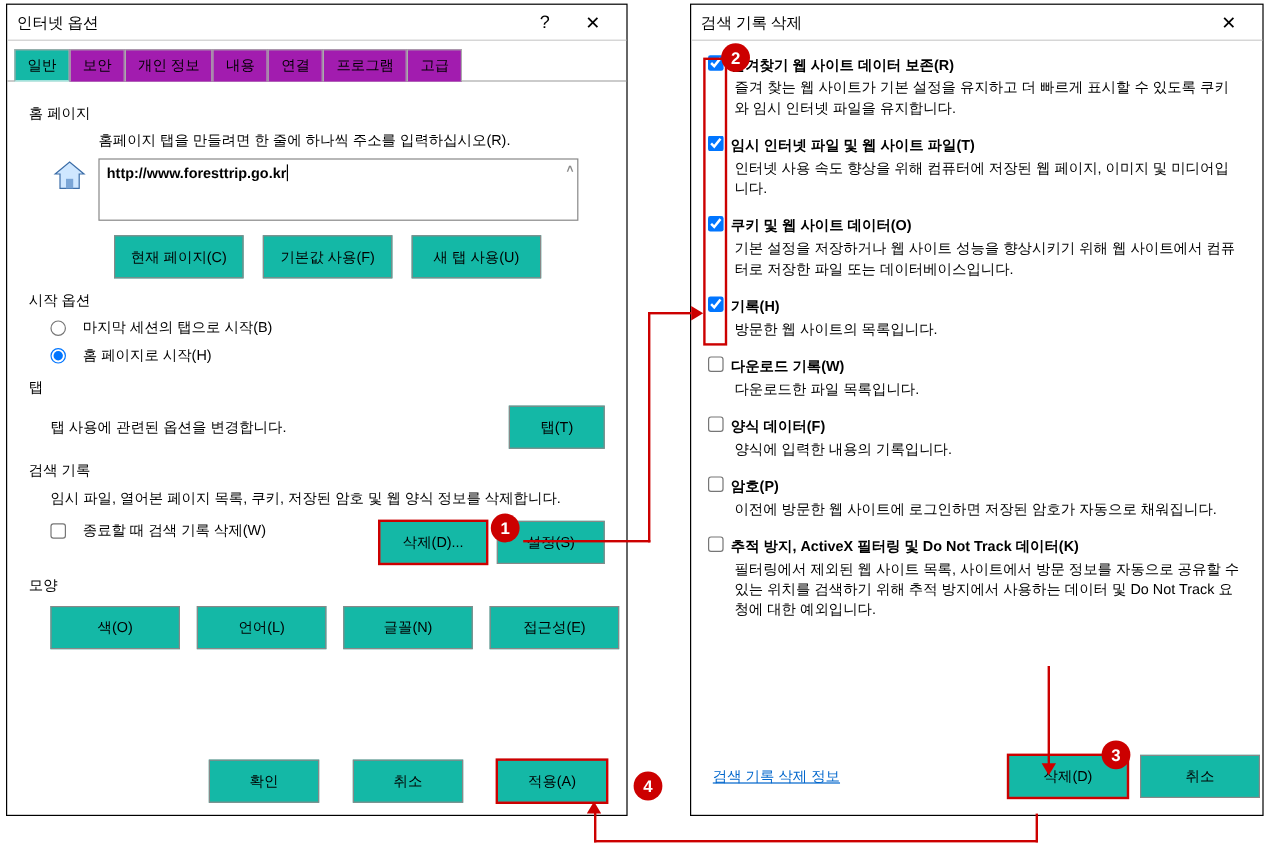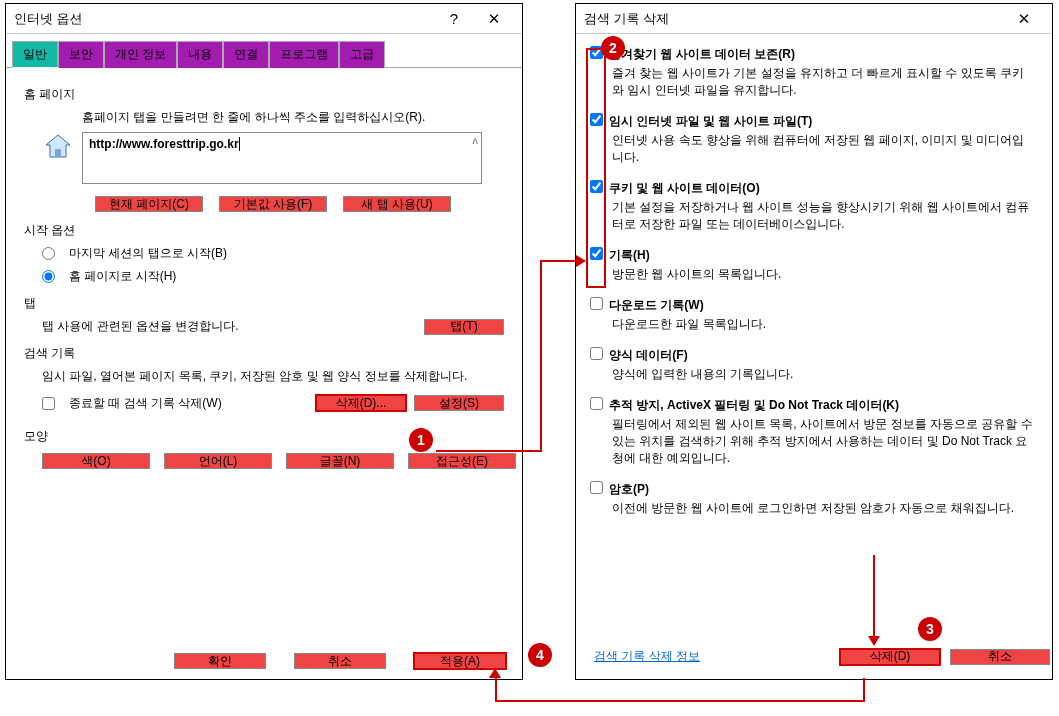--- a/index.html
+++ b/index.html
@@ -19,21 +19,21 @@
   .dialog-left { left: 5px; top: 3px; width: 518px; height: 677px; }
   .dialog-right { left: 575px; top: 3px; width: 478px; height: 677px; }
   .titlebar {
     height: 30px;
     display: flex;
     align-items: center;
     padding: 0 8px;
     border-bottom: 1px solid #ccc;
     font-size: 13px;
   }
-  .titlebar .title { flex: 1; }
+  .titlebar .title { flex: 1; font-family: Liberation Serif, serif; }
   .titlebar .help, .titlebar .close {
     width: 40px;
     text-align: center;
     font-size: 15px;
     cursor: pointer;
   }
   .tabs {
     display: flex;
     padding: 6px 6px 0 6px;
     gap: 0;
@@ -69,23 +69,23 @@
     position: relative;
     font-weight: bold;
   }
   .url-box .scroll-hint {
     position: absolute; right: 3px; top: 3px;
     font-size: 10px; color: #888;
   }
   .btn-row { display: flex; gap: 16px; justify-content: center; margin-top: 12px; }
   .btn {
     min-width: 108px;
-    height: 16px;
+    height: 36px;
     border: 1px solid #888;
-    background: #ef4444;
+    background: #14b8a6;
     font-size: 12px;
     cursor: pointer;
     display: inline-flex;
     align-items: center;
     justify-content: center;
   }
   .radio-row, .check-row { display: flex; align-items: center; gap: 14px; margin-bottom: 6px; }
   input[type=radio], input[type=checkbox] { margin: 0; }
   .tab-section-row { display: flex; justify-content: space-between; align-items: center; margin-top: 6px; }
   .history-text { margin-bottom: 10px; }
@@ -278,30 +278,30 @@
         <div class="check-item">
           <label class="header">
             <input type="checkbox" style="">
             <span>양식 데이터(F)</span>
           </label>
           <div class="desc">양식에 입력한 내용의 기록입니다.</div>
         </div>
         <div class="check-item">
           <label class="header">
             <input type="checkbox" style="">
+            <span>암호(P)</span>
+          </label>
+          <div class="desc">이전에 방문한 웹 사이트에 로그인하면 저장된 암호가 자동으로 채워집니다.</div>
+        </div>
+        <div class="check-item">
+          <label class="header">
+            <input type="checkbox" style="">
             <span>추적 방지, ActiveX 필터링 및 Do Not Track 데이터(K)</span>
           </label>
           <div class="desc">필터링에서 제외된 웹 사이트 목록, 사이트에서 방문 정보를 자동으로 공유할 수 있는 위치를 검색하기 위해 추적 방지에서 사용하는 데이터 및 Do Not Track 요청에 대한 예외입니다.</div>
-        </div>
-        <div class="check-item">
-          <label class="header">
-            <input type="checkbox" style="">
-            <span>암호(P)</span>
-          </label>
-          <div class="desc">이전에 방문한 웹 사이트에 로그인하면 저장된 암호가 자동으로 채워집니다.</div>
         </div>
       </div>
   </div>
   <div class="right-bottom">
     <a class="link">검색 기록 삭제 정보</a>
     <span class="spacer"></span>
     <button class="btn highlight-red">삭제(D)</button>
     <button class="btn">취소</button>
   </div>
 </div>

